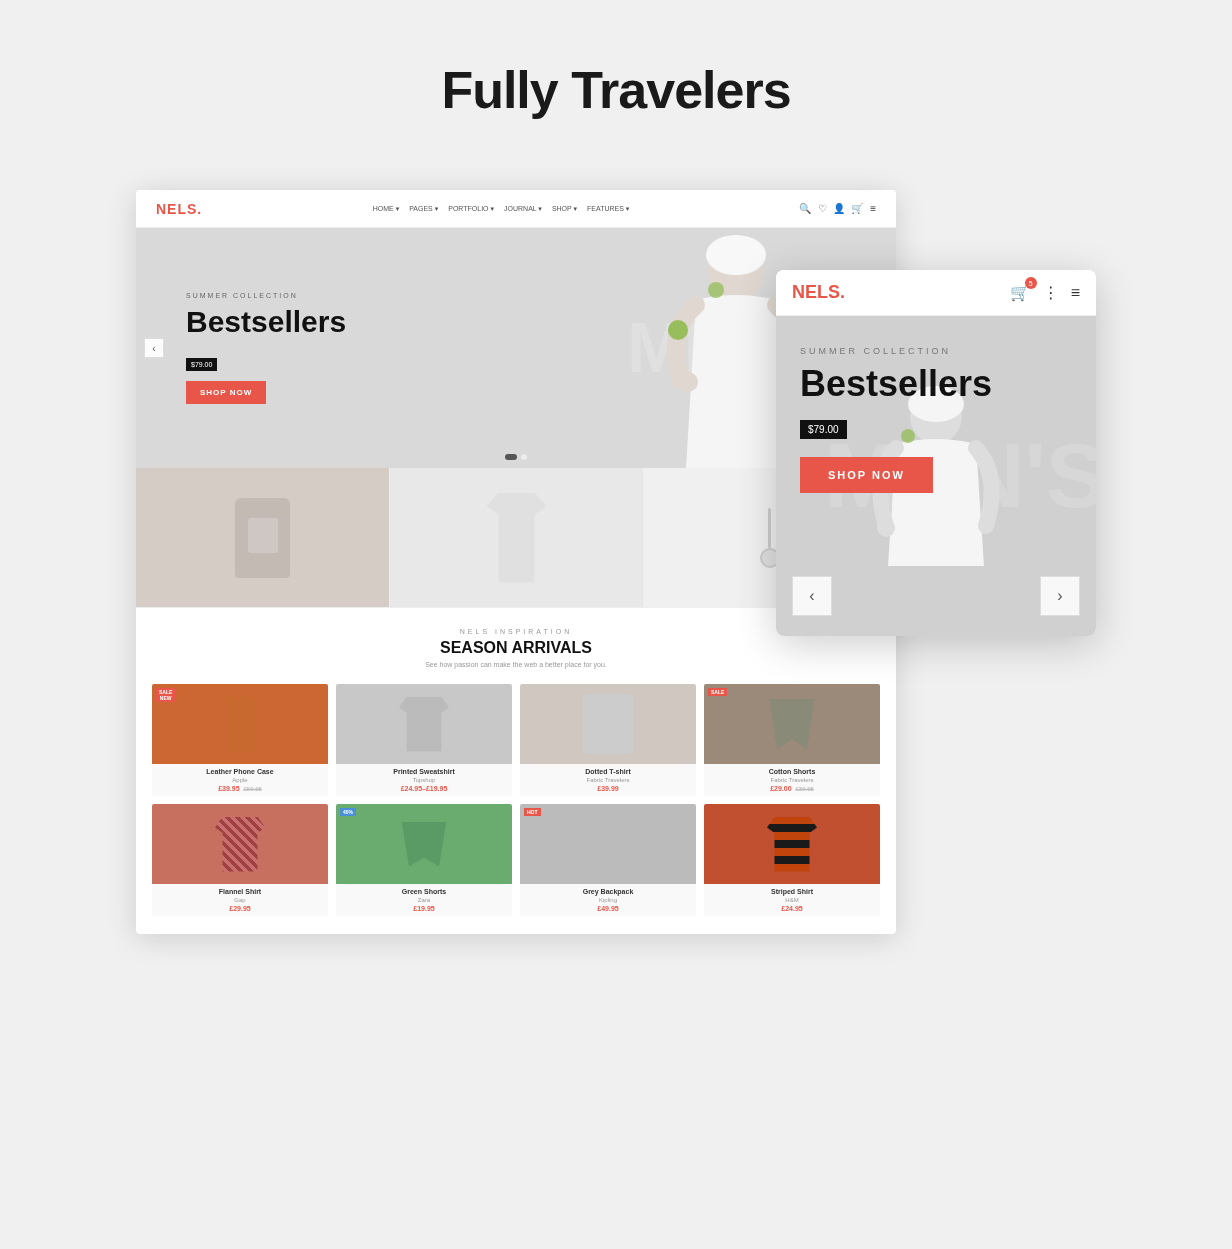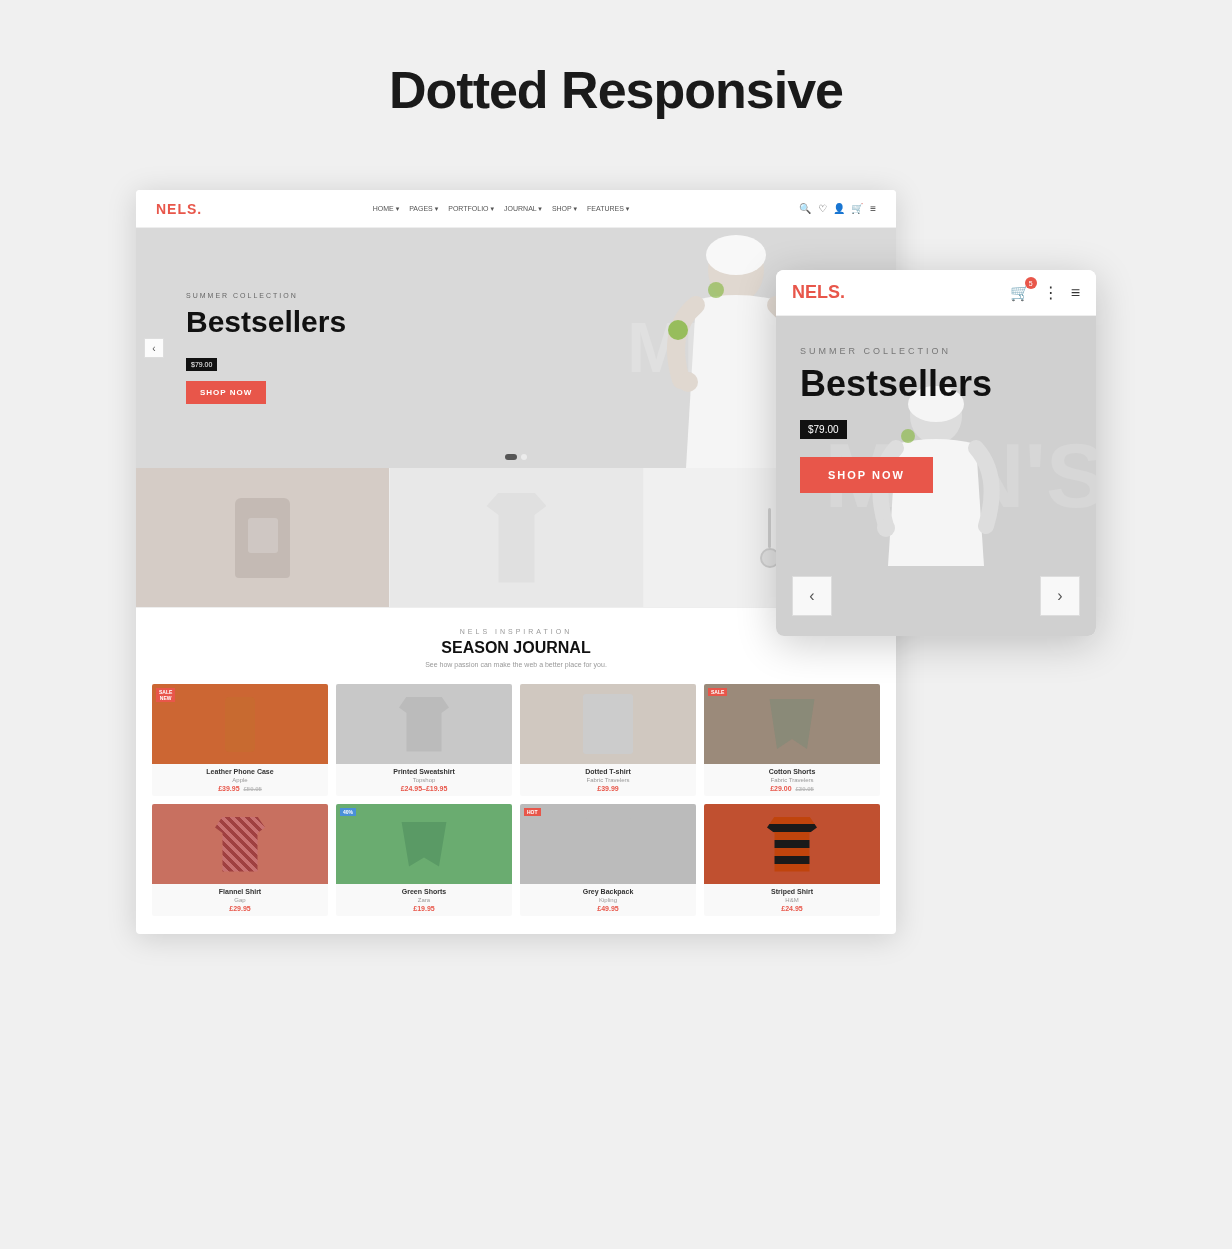--- a/index.html
+++ b/index.html
@@ -483,21 +483,21 @@
       background: repeating-linear-gradient(0deg, #c0440c 0px, #c0440c 8px, #1a1a1a 8px, #1a1a1a 16px);
       clip-path: polygon(15% 0%, 85% 0%, 100% 20%, 85% 30%, 85% 100%, 15% 100%, 15% 30%, 0% 20%);
     }
     .badge-40 { background: #4a90d9; }
     .badge-hot { background: #e8564a; }
   </style>
 </head>
 <body>
 
 <div class="header-section">
-  <h1 class="main-title">Dotted Responsive</h1>
+  <h1 class="main-title">Fully Travelers</h1>
 </div>
 
 <div class="mockups-container">
 
   <div class="desktop-mockup">
 
     <div class="desktop-nav">
       <span class="brand-logo">
         <span>NELS</span><span style="color:#e8564a;">.</span>
       </span>
@@ -566,21 +566,21 @@
       <div class="cat-item cat-bg-3" style="display:flex;align-items:center;justify-content:center;">
         <div style="width:60px;height:70px;display:flex;flex-direction:column;align-items:center;justify-content:center;">
           <div style="width:3px;height:40px;background:#ccc;border-radius:2px;"></div>
           <div style="width:20px;height:20px;border-radius:50%;background:#e0e0e0;border:2px solid #ccc;"></div>
         </div>
       </div>
     </div>
 
     <div class="season-section">
       <div class="season-label">NELS INSPIRATION</div>
-      <div class="season-title">SEASON JOURNAL</div>
+      <div class="season-title">SEASON ARRIVALS</div>
       <div class="season-desc">See how passion can make the web a better place for you.</div>
 
       <div class="products-grid">
 
         <div class="product-card">
           <div class="product-img product-img-1">
             <span class="phone-case-mini"></span>
           </div>
           <div class="product-badge badge-sale">SALE<br>NEW</div>
           <div class="product-info">

